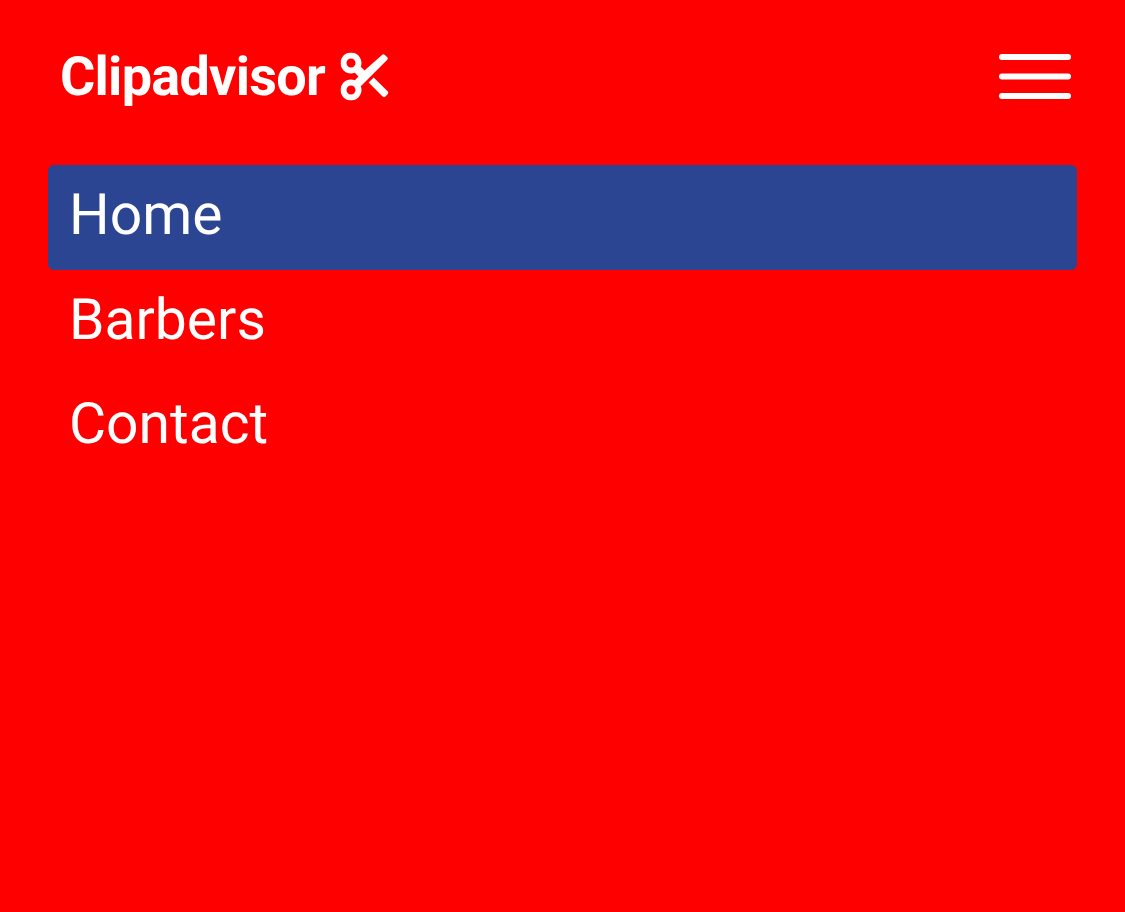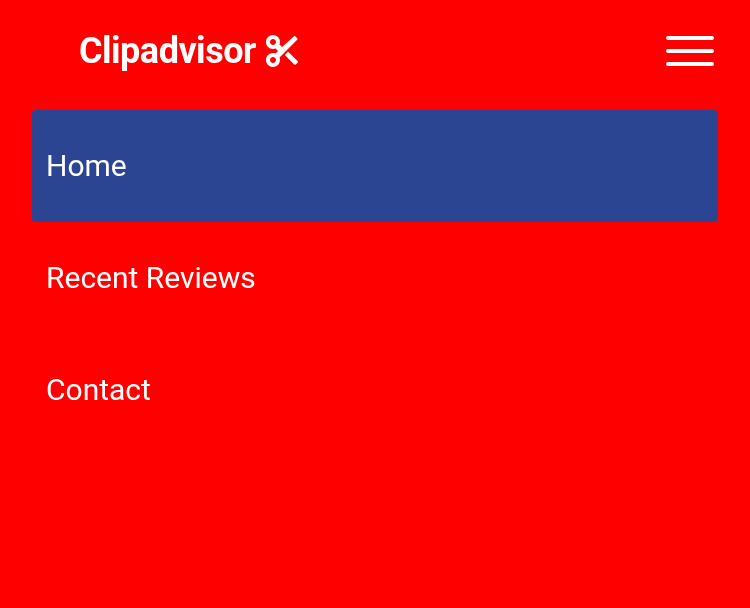--- a/index.html
+++ b/index.html
@@ -21,21 +21,20 @@
       align-items: center;
       padding: 30px 36px 20px 40px;
     }
     .brand {
       display: flex;
       align-items: center;
       gap: 10px;
       font-size: 36px;
       font-weight: 700;
       color: #ffffff;
-      margin-left: 39px;
     }
     .brand-text {
       letter-spacing: -0.5px;
     }
     .scissors-icon {
       display: inline-flex;
       align-items: center;
     }
     .scissors-icon svg {
       width: 32px;
@@ -54,22 +53,22 @@
       width: 48px;
       height: 4px;
       background-color: #ffffff;
       border-radius: 2px;
     }
     .nav-menu {
       padding: 18px 32px 0 32px;
     }
     .nav-item {
       display: block;
-      padding: 38px 14px;
-      font-size: 30px;
+      padding: 12px 14px;
+      font-size: 38px;
       color: #ffffff;
       cursor: pointer;
       border-radius: 4px;
       line-height: 1.2;
     }
     .nav-item.active {
       background-color: #2b4593;
     }
   </style>
 </head>
@@ -86,15 +85,15 @@
   </div>
   <div class="hamburger">
     <div class="hamburger-line"></div>
     <div class="hamburger-line"></div>
     <div class="hamburger-line"></div>
   </div>
 </div>
 
 <nav class="nav-menu">
   <div class="nav-item active">Home</div>
-  <div class="nav-item">Recent Reviews</div>
+  <div class="nav-item">Barbers</div>
   <div class="nav-item">Contact</div>
 </nav>
 
 </body></html>

